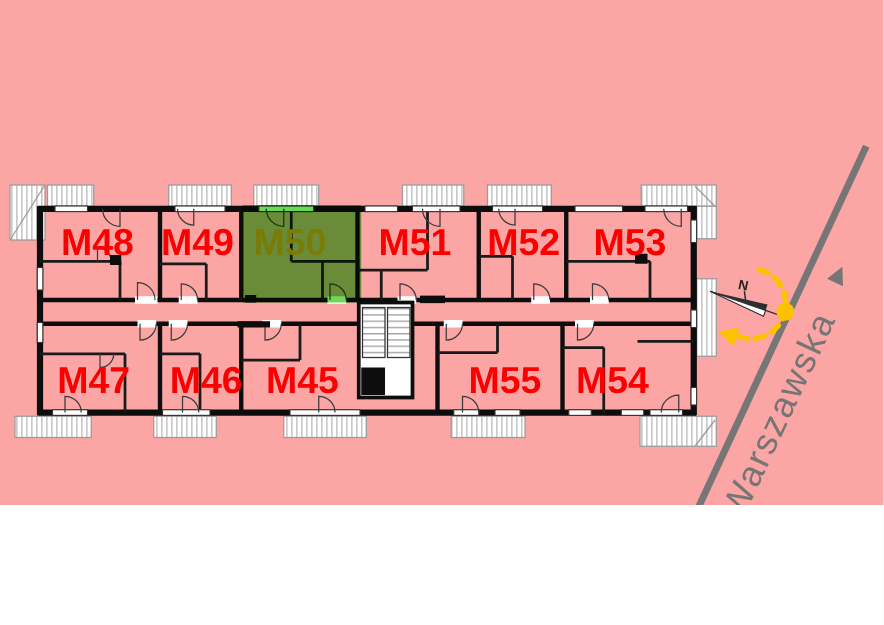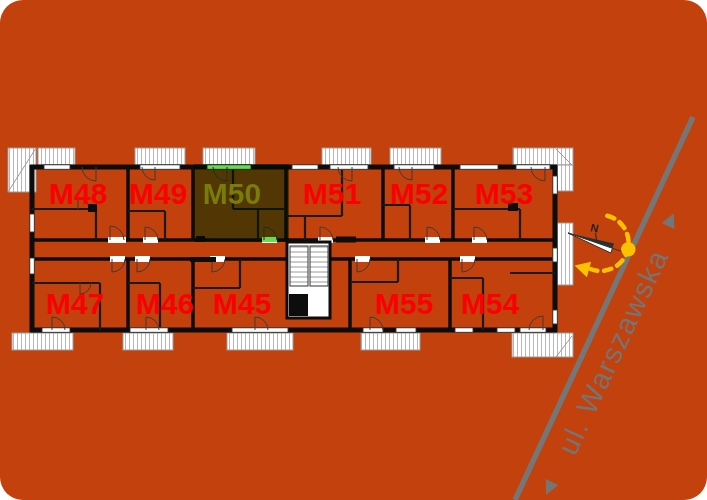--- a/index.html
+++ b/index.html
@@ -1,17 +1,17 @@
 <!DOCTYPE html>
 <html><head>
 <meta charset="utf-8">
 <style>
   html,body{margin:0;padding:0;background:#ffffff;}
-  .stage{position:relative;width:707px;height:500px;background:#c2410c;overflow:hidden;
-         font-family:"Liberation Sans", sans-serif;border-radius:23px;}
+  .stage{position:relative;width:707px;height:404px;background:#fca5a5;overflow:hidden;
+         font-family:"Liberation Sans", sans-serif;}
   svg{position:absolute;left:0;top:0;}
   .wall{stroke:#0d0d0d;fill:none;}
   .part{stroke:#1a1a1a;fill:none;}
   .door{stroke:#3c3c3c;stroke-width:1;fill:none;}
   .window{fill:#ffffff;stroke:#333;stroke-width:0.9;}
   .balcony{fill:url(#hatchV);stroke:#9b9b9b;stroke-width:1;}
   .fold{stroke:#9b9b9b;stroke-width:1;fill:none;}
   .unit-label{font-weight:bold;font-size:30px;text-anchor:middle;}
   .street-label{font-size:29px;letter-spacing:1.5px;text-anchor:middle;}
   .north-label{font-size:11px;font-weight:bold;}

